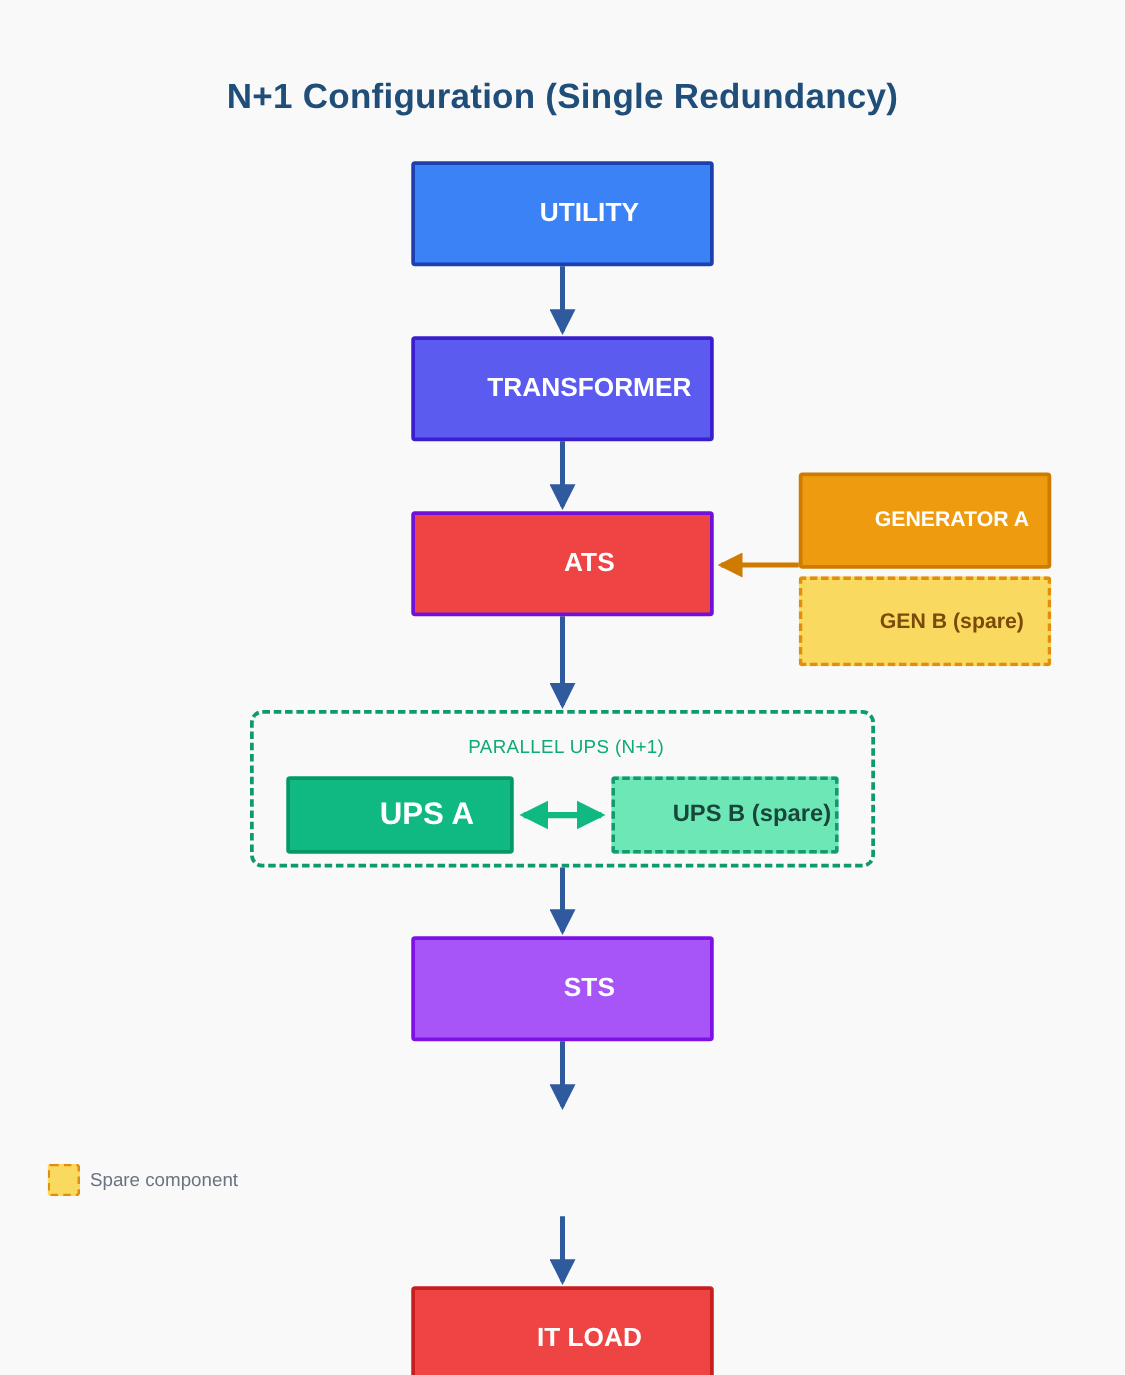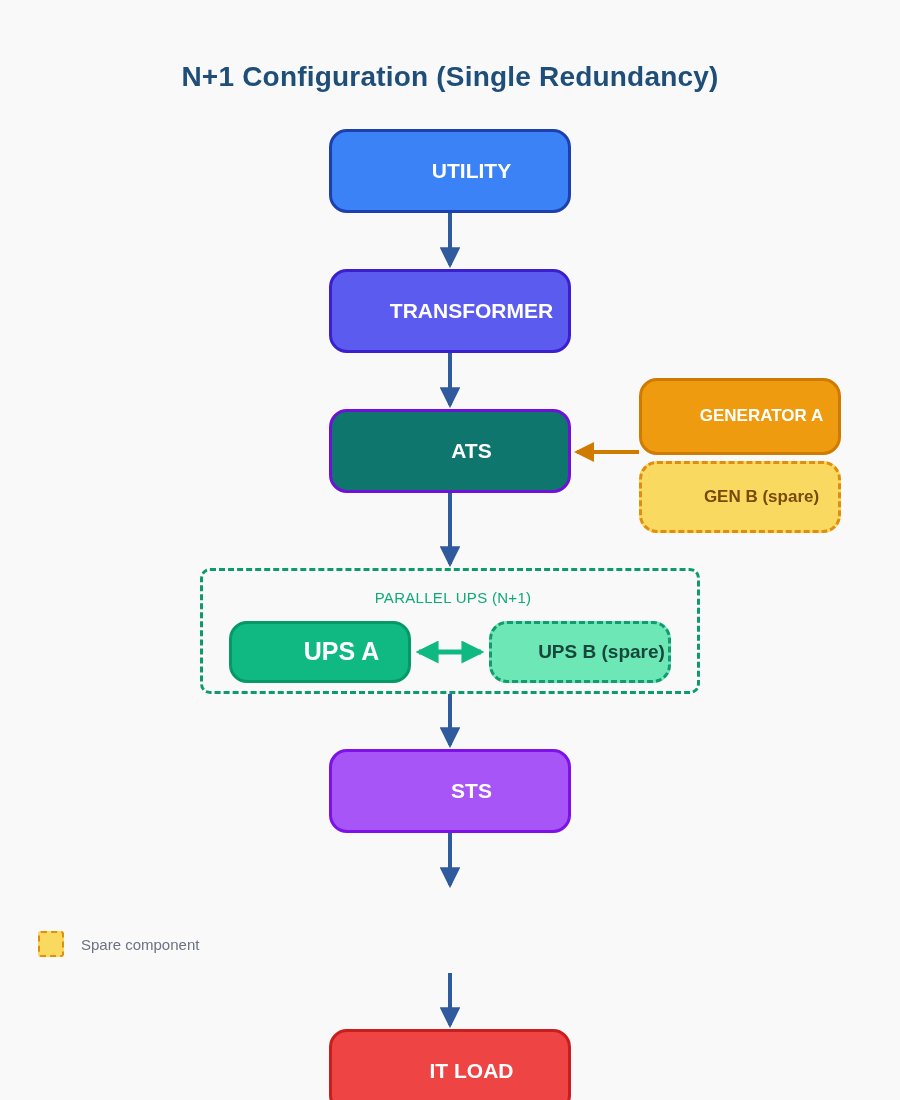--- a/index.html
+++ b/index.html
@@ -34,41 +34,41 @@
     letter-spacing: 0.2px;
   }
 
   
   .node {
     position: absolute;
     box-sizing: border-box;
     display: flex;
     align-items: center;
     justify-content: center;
-    border-radius: 18px;
+    border-radius: 3px;
     font-weight: bold;
     text-align: center;
     line-height: 1.1;
     white-space: nowrap;
     padding-left: 43px;
   }
 
   .node.main {
     width: 242px;
     height: 84px;
     left: 329px;
     font-size: 21px;
     color: #ffffff;
     border-width: 3px;
     border-style: solid;
   }
 
   .n-utility     { top: 98px;  background: #3b82f6; border-color: #1e40af; }
   .n-transformer { top: 238px; background: #5b5bef; border-color: #3b1fcf; }
-  .n-ats         { top: 378px; background: #0f766e; border-color: #7110d6; }
+  .n-ats         { top: 378px; background: #ef4444; border-color: #7110d6; }
   .n-sts         { top: 718px; background: #a855f7; border-color: #7e10e8; }
   .n-pdu         { top: 858px; background: #6b7280; border-color: #434b56; }
   .n-itload      { top: 998px; background: #ef4444; border-color: #c81e1e; }
 
   
   .n-gen-a {
     left: 639px;
     top: 347px;
     width: 202px;
     height: 77px;
@@ -141,21 +141,21 @@
     pointer-events: none;
   }
 
   
   .legend {
     position: absolute;
     left: 38px;
     top: 900px;
     display: flex;
     align-items: center;
-    gap: 17px;
+    gap: 8px;
   }
   .legend-swatch {
     width: 26px;
     height: 26px;
     box-sizing: border-box;
     background: #fad961;
     border: 2px dashed #e08e0b;
     border-radius: 3px;
   }
   .legend-label {

